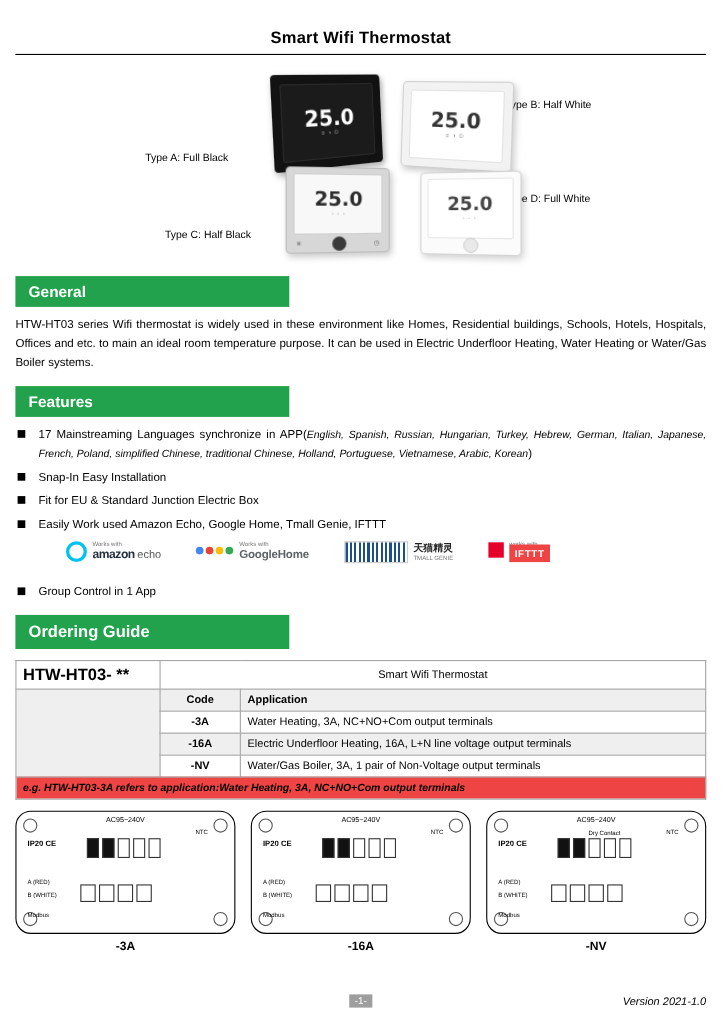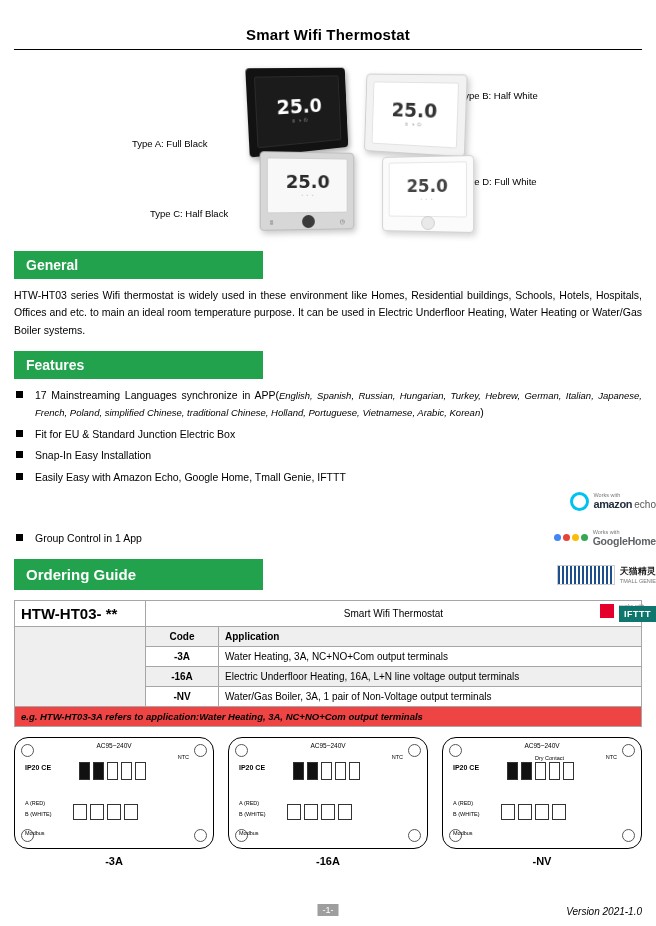--- a/index.html
+++ b/index.html
@@ -215,25 +215,24 @@
     background: #000;
     margin: 4px 12px 0 2px;
     flex: 0 0 auto;
   }
   .feat-text { flex: 1 1 auto; text-align: justify; }
   .langs { font-style: italic; font-size: 9.5px; }
 
   
   .logos {
     display: flex;
-    align-items: flex-end;
-    gap: 18px;
+    align-items: flex-start;
+    gap: 32px;
     margin: 6px 0 8px 60px;
     height: 30px;
-    flex-direction: column;
   }
   .logo-box {
     display: flex;
     align-items: center;
     gap: 5px;
     font-size: 8px;
     color: #333;
   }
   .logo-works {
     font-size: 5.5px;
@@ -267,21 +266,21 @@
     letter-spacing: -0.2px;
   }
   .tmall-bars {
     width: 56px; height: 18px;
     background:
       repeating-linear-gradient(90deg, #1d4f8c 0 2px, #ffffff 2px 4px);
     border: 1px solid #ccc;
   }
   .tmall-word { font-size: 9px; color: #222; font-weight: bold; }
   .ifttt-badge {
-    background: #0f766e;
+    background: #ef4444;
     color: #fff;
     font-size: 9px;
     font-weight: bold;
     padding: 3px 5px;
     letter-spacing: 0.5px;
   }
   .ifttt-red { width: 14px; height: 14px; background: #e4002b; }
 
   
   .order-table {
@@ -490,29 +489,29 @@
 
   <div class="section-head">Features</div>
 
   <div class="feat-list">
     <div class="feat">
       <span class="bullet"></span>
       <span class="feat-text"><span>17 Mainstreaming Languages synchronize in APP(</span><span class="langs">English, Spanish, Russian, Hungarian, Turkey, Hebrew, German, Italian, Japanese, French, Poland, simplified Chinese, traditional Chinese, Holland, Portuguese, Vietnamese, Arabic, Korean</span><span>)</span></span>
     </div>
     <div class="feat">
       <span class="bullet"></span>
-      <span class="feat-text">Fit for EU &amp; Standard Junction Electric Box</span>
+      <span class="feat-text">Snap-In Easy Installation</span>
     </div>
     <div class="feat">
       <span class="bullet"></span>
-      <span class="feat-text">Snap-In Easy Installation</span>
+      <span class="feat-text">Fit for EU &amp; Standard Junction Electric Box</span>
     </div>
     <div class="feat">
       <span class="bullet"></span>
-      <span class="feat-text">Easily Easy with Amazon Echo, Google Home, Tmall Genie, IFTTT</span>
+      <span class="feat-text">Easily Work used Amazon Echo, Google Home, Tmall Genie, IFTTT</span>
     </div>
   </div>
 
   <div class="logos">
     <div class="logo-box">
       <span class="alexa-ring"></span>
       <span>
         <span class="logo-works">Works with</span>
         <span class="amazon-word">amazon</span>
         <span class="echo-word">echo</span>

